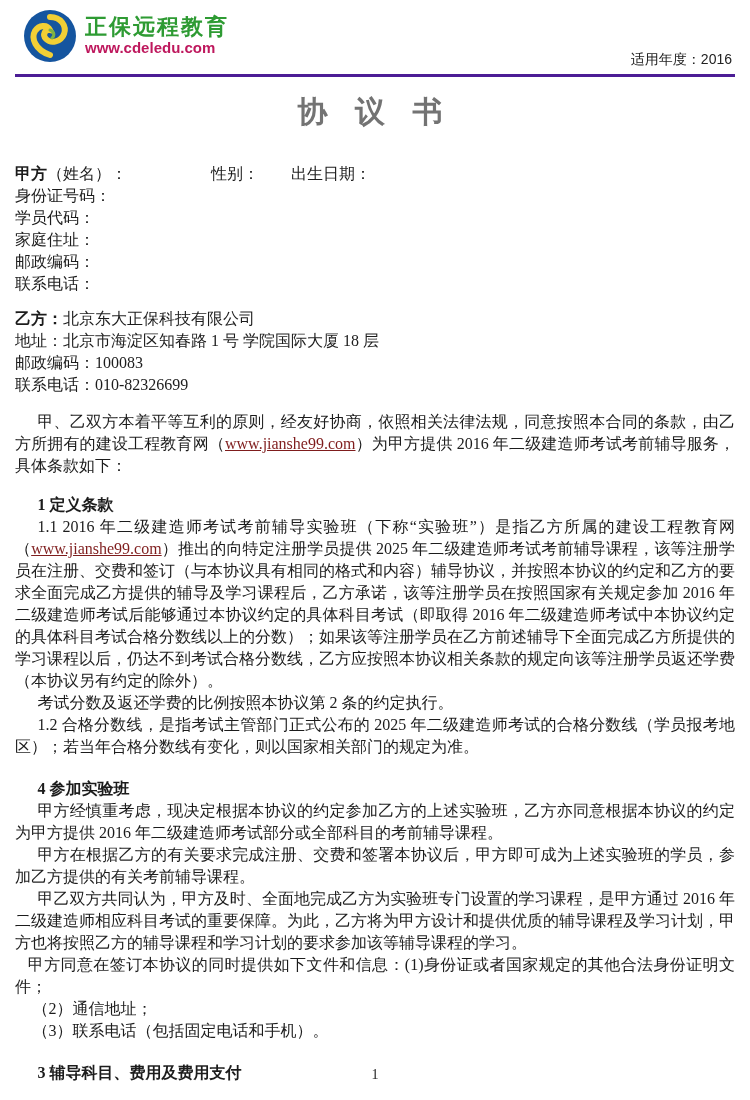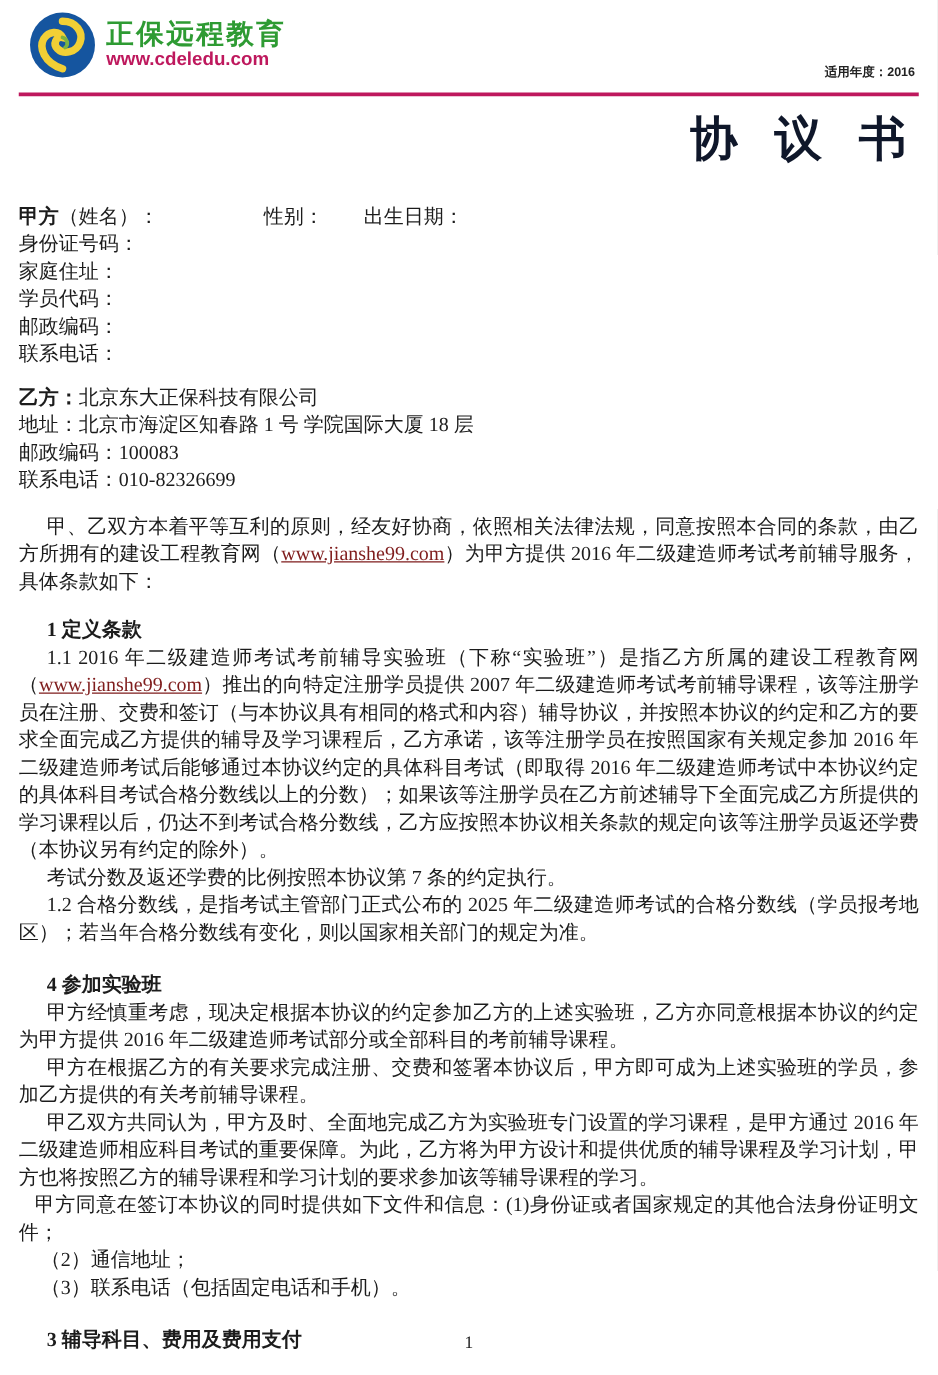--- a/index.html
+++ b/index.html
@@ -3,31 +3,31 @@
 <meta charset="utf-8">
 <style>
   html,body { margin:0; padding:0; background:#e8e8e8; }
   .page {
     width:750px; height:1100px; margin:0 auto; background:#ffffff;
     position:relative; box-sizing:border-box; padding:0 15px;
     font-family:"Liberation Serif","DejaVu Serif",serif;
     color:#1c1c1c; font-size:16px; line-height:22px; overflow:hidden;
   }
   
-  .header { position:relative; height:74px; border-bottom:3px solid #be185d; }
+  .header { position:relative; height:74px; border-bottom:3px solid #4c1d95; }
   .logo { position:absolute; left:8px; top:9px; display:flex; align-items:center; }
   .logo svg { width:54px; height:54px; display:block; }
   .brand-text { margin-left:8px; font-family:"Liberation Sans","DejaVu Sans",sans-serif; }
   .brand-name { color:#2e9b33; font-weight:bold; font-size:22px; line-height:24px; letter-spacing:2px; }
   .brand-site { color:#be185d; font-weight:bold; font-size:15px; line-height:18px; }
-  .year { position:absolute; right:3px; bottom:4px; font-weight:bold; font-size:10px;
+  .year { position:absolute; right:3px; bottom:4px; font-weight:normal; font-size:14px;
           font-family:"Liberation Sans","DejaVu Sans",sans-serif; color:#222;margin-left:28px; }
   
-  .title { text-align:right; font-size:38px; font-weight:bold; margin:16px 0 0 0;
-           line-height:38px; letter-spacing:10px; white-space:pre; color:#0f172a; }
+  .title { text-align:center; font-size:30px; font-weight:bold; margin:16px 0 0 0;
+           line-height:38px; letter-spacing:10px; white-space:pre; color:#737373; }
   
   .block { margin:0; }
   .party-a { margin-top:32px; }
   .party-b { margin-top:13px; }
   .line { line-height:22px; }
   .b { font-weight:bold; }
   .fa-gender { margin-left:84px; }
   .fa-birth  { margin-left:32px; }
   p { margin:0; text-align:justify; }
   .ind  { text-indent:1.4em; }
@@ -60,22 +60,22 @@
     <div class="year">适用年度：2016</div>
   </div>
 
   <h1 class="title">协 议 书</h1>
 
   <div class="block party-a">
     <div class="line">
       <span class="b">甲方</span><span>（姓名）：</span><span class="fa-gender">性别：</span><span class="fa-birth">出生日期：</span>
     </div>
     <div class="line">身份证号码：</div>
+    <div class="line">学员代码：</div>
     <div class="line">家庭住址：</div>
-    <div class="line">学员代码：</div>
     <div class="line">邮政编码：</div>
     <div class="line">联系电话：</div>
   </div>
 
   <div class="block party-b">
     <div class="line">
       <span class="b">乙方：</span><span>北京东大正保科技有限公司</span>
     </div>
     <div class="line">
       <span>地址：</span><span>北京市海淀区知春路 1 号  学院国际大厦 18 层</span>
@@ -87,23 +87,23 @@
       <span>联系电话：</span><span>010-82326699</span>
     </div>
   </div>
 
   <p class="ind intro">
     <span>甲、乙双方本着平等互利的原则，经友好协商，依照相关法律法规，同意按照本合同的条款，由乙方所拥有的建设工程教育网（</span><a class="lnk">www.jianshe99.com</a><span>）为甲方提供 2016 年二级建造师考试考前辅导服务，具体条款如下：</span>
   </p>
 
   <p class="sec-h">1  定义条款</p>
   <p class="ind">
-    <span>1.1 2016 年二级建造师考试考前辅导实验班（下称“实验班”）是指乙方所属的建设工程教育网（</span><a class="lnk">www.jianshe99.com</a><span>）推出的向特定注册学员提供 2007 年二级建造师考试考前辅导课程，该等注册学员在注册、交费和签订（与本协议具有相同的格式和内容）辅导协议，并按照本协议的约定和乙方的要求全面完成乙方提供的辅导及学习课程后，乙方承诺，该等注册学员在按照国家有关规定参加 2016 年二级建造师考试后能够通过本协议约定的具体科目考试（即取得 2016 年二级建造师考试中本协议约定的具体科目考试合格分数线以上的分数）；如果该等注册学员在乙方前述辅导下全面完成乙方所提供的学习课程以后，仍达不到考试合格分数线，乙方应按照本协议相关条款的规定向该等注册学员返还学费（本协议另有约定的除外）。</span>
+    <span>1.1 2016 年二级建造师考试考前辅导实验班（下称“实验班”）是指乙方所属的建设工程教育网（</span><a class="lnk">www.jianshe99.com</a><span>）推出的向特定注册学员提供 2025 年二级建造师考试考前辅导课程，该等注册学员在注册、交费和签订（与本协议具有相同的格式和内容）辅导协议，并按照本协议的约定和乙方的要求全面完成乙方提供的辅导及学习课程后，乙方承诺，该等注册学员在按照国家有关规定参加 2016 年二级建造师考试后能够通过本协议约定的具体科目考试（即取得 2016 年二级建造师考试中本协议约定的具体科目考试合格分数线以上的分数）；如果该等注册学员在乙方前述辅导下全面完成乙方所提供的学习课程以后，仍达不到考试合格分数线，乙方应按照本协议相关条款的规定向该等注册学员返还学费（本协议另有约定的除外）。</span>
   </p>
-  <p class="ind">考试分数及返还学费的比例按照本协议第 7 条的约定执行。</p>
+  <p class="ind">考试分数及返还学费的比例按照本协议第 2 条的约定执行。</p>
   <p class="ind">1.2 合格分数线，是指考试主管部门正式公布的 2025 年二级建造师考试的合格分数线（学员报考地区）；若当年合格分数线有变化，则以国家相关部门的规定为准。</p>
 
   <p class="sec-h sec-h2">4  参加实验班</p>
   <p class="ind">甲方经慎重考虑，现决定根据本协议的约定参加乙方的上述实验班，乙方亦同意根据本协议的约定为甲方提供 2016 年二级建造师考试部分或全部科目的考前辅导课程。</p>
   <p class="ind">甲方在根据乙方的有关要求完成注册、交费和签署本协议后，甲方即可成为上述实验班的学员，参加乙方提供的有关考前辅导课程。</p>
   <p class="ind">甲乙双方共同认为，甲方及时、全面地完成乙方为实验班专门设置的学习课程，是甲方通过 2016 年二级建造师相应科目考试的重要保障。为此，乙方将为甲方设计和提供优质的辅导课程及学习计划，甲方也将按照乙方的辅导课程和学习计划的要求参加该等辅导课程的学习。</p>
   <p class="ind2">甲方同意在签订本协议的同时提供如下文件和信息：(1)身份证或者国家规定的其他合法身份证明文件；</p>
   <p class="ind3">（2）通信地址；</p>
   <p class="ind3">（3）联系电话（包括固定电话和手机）。</p>
 

